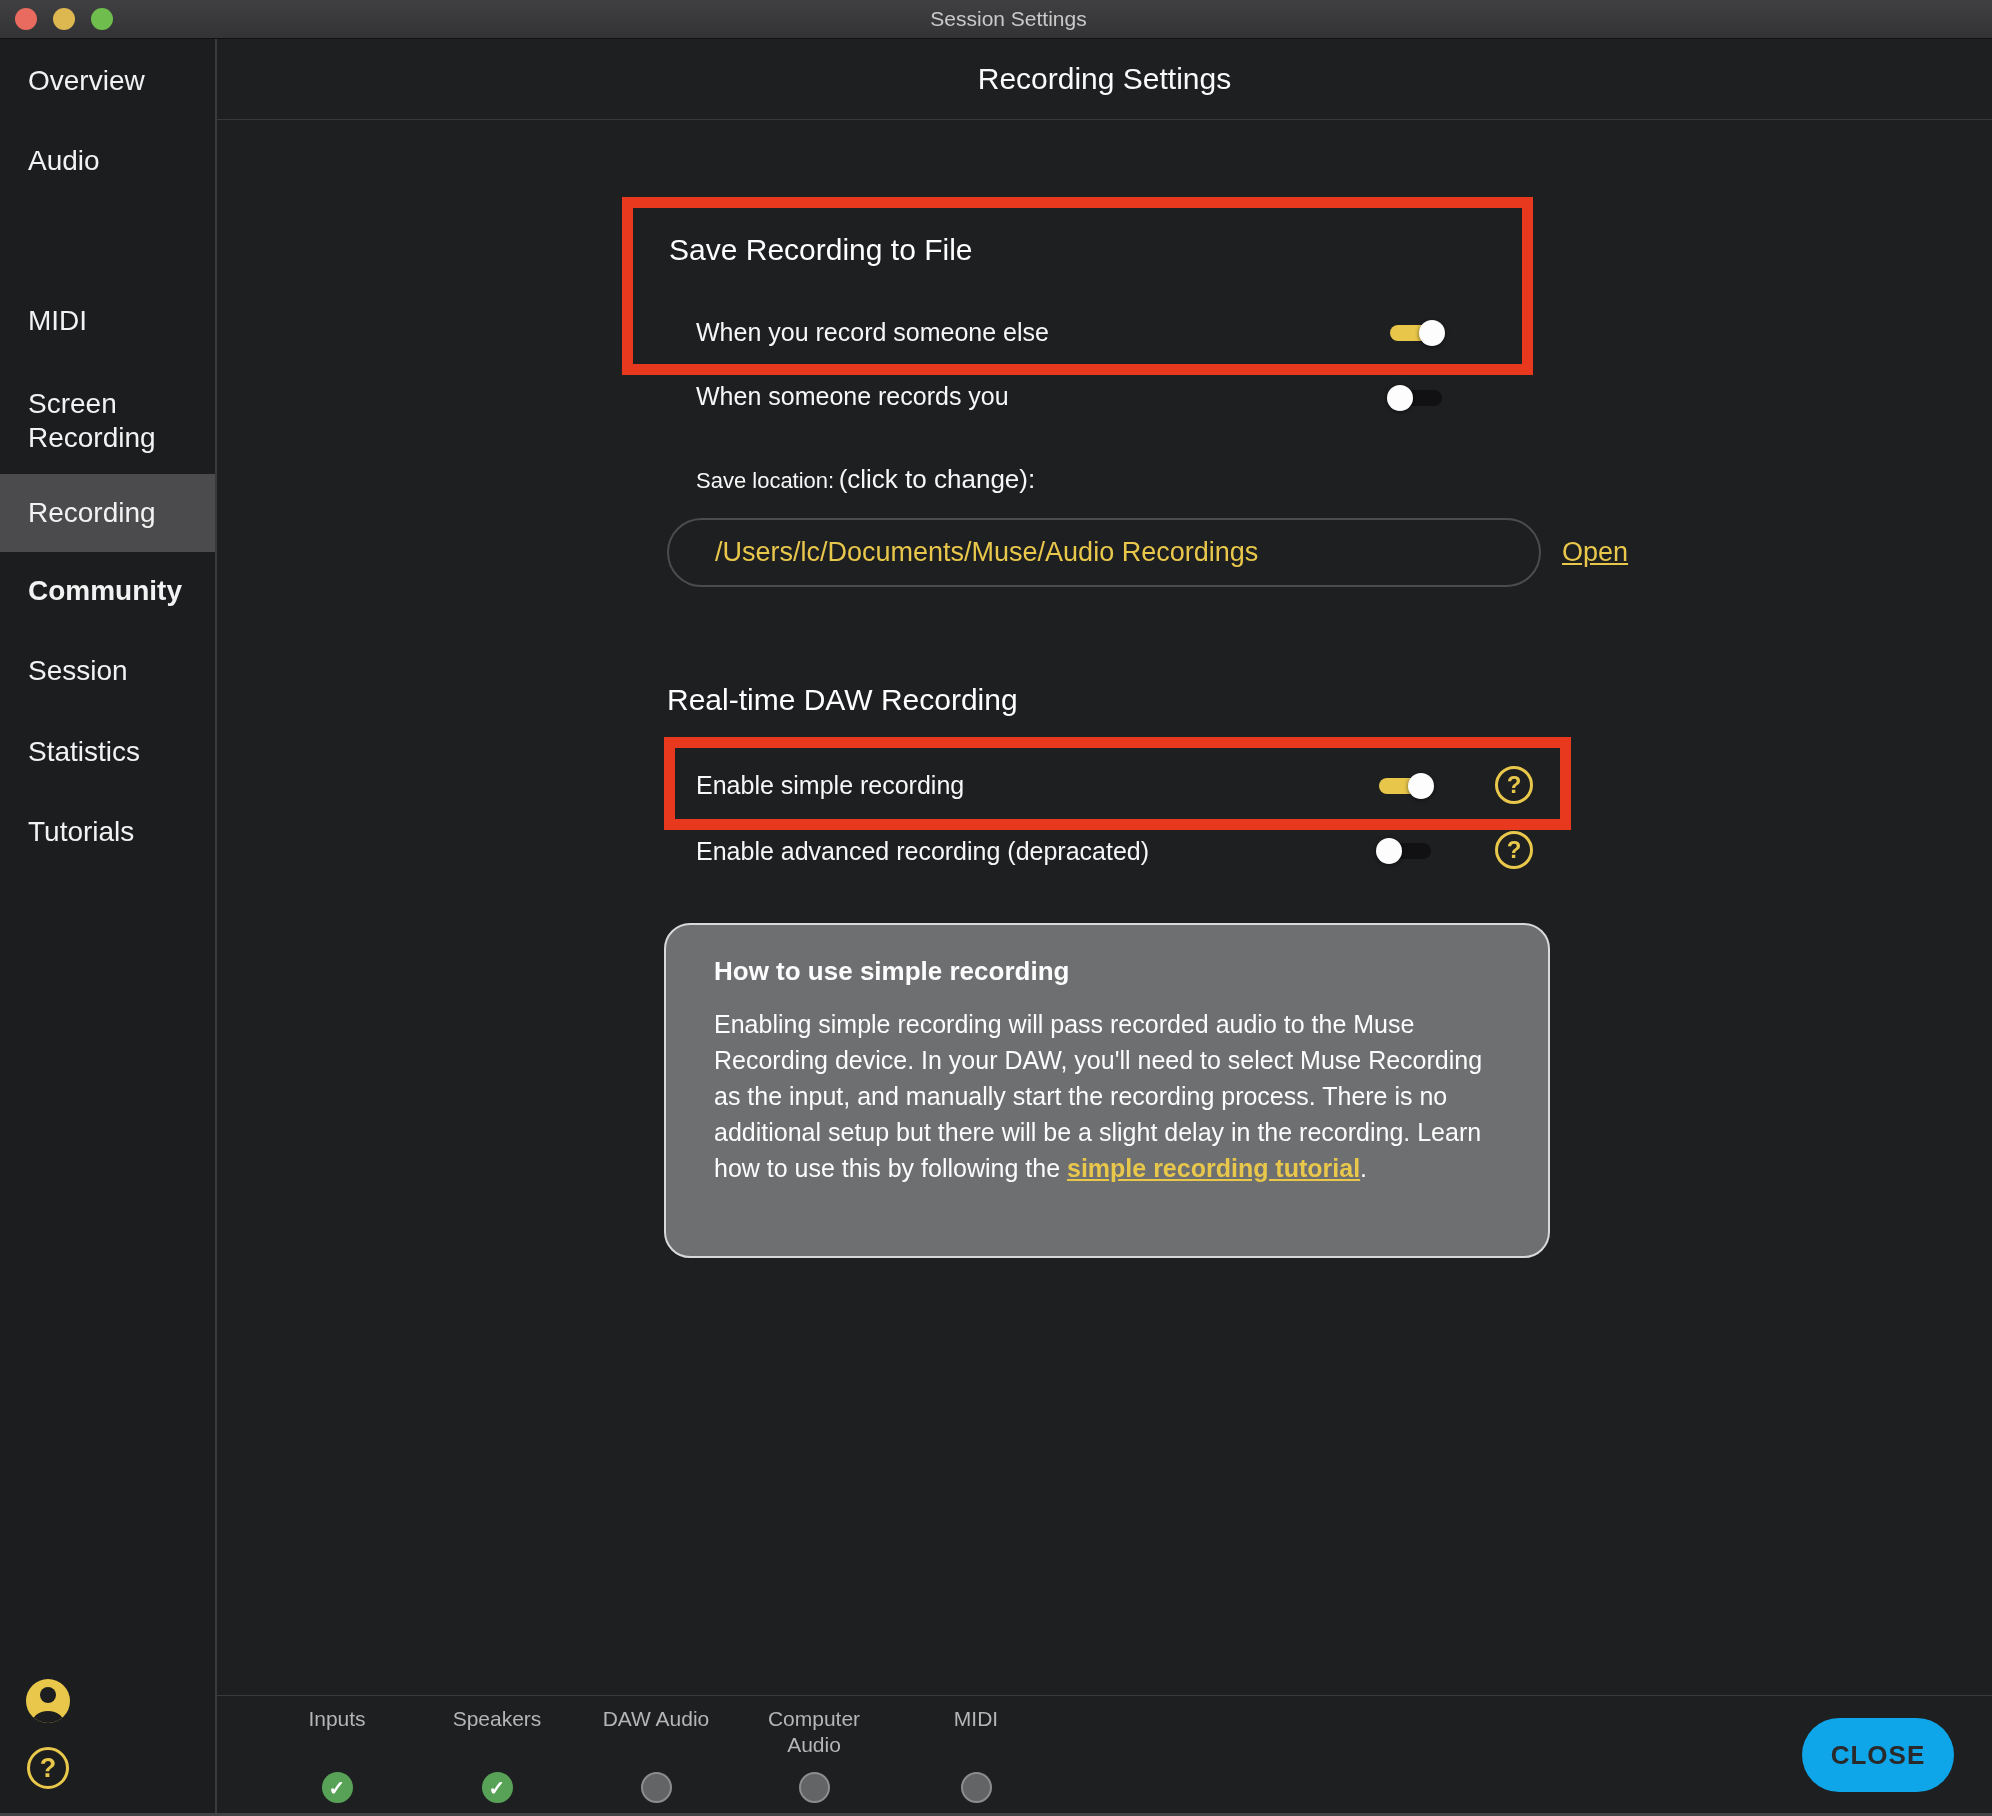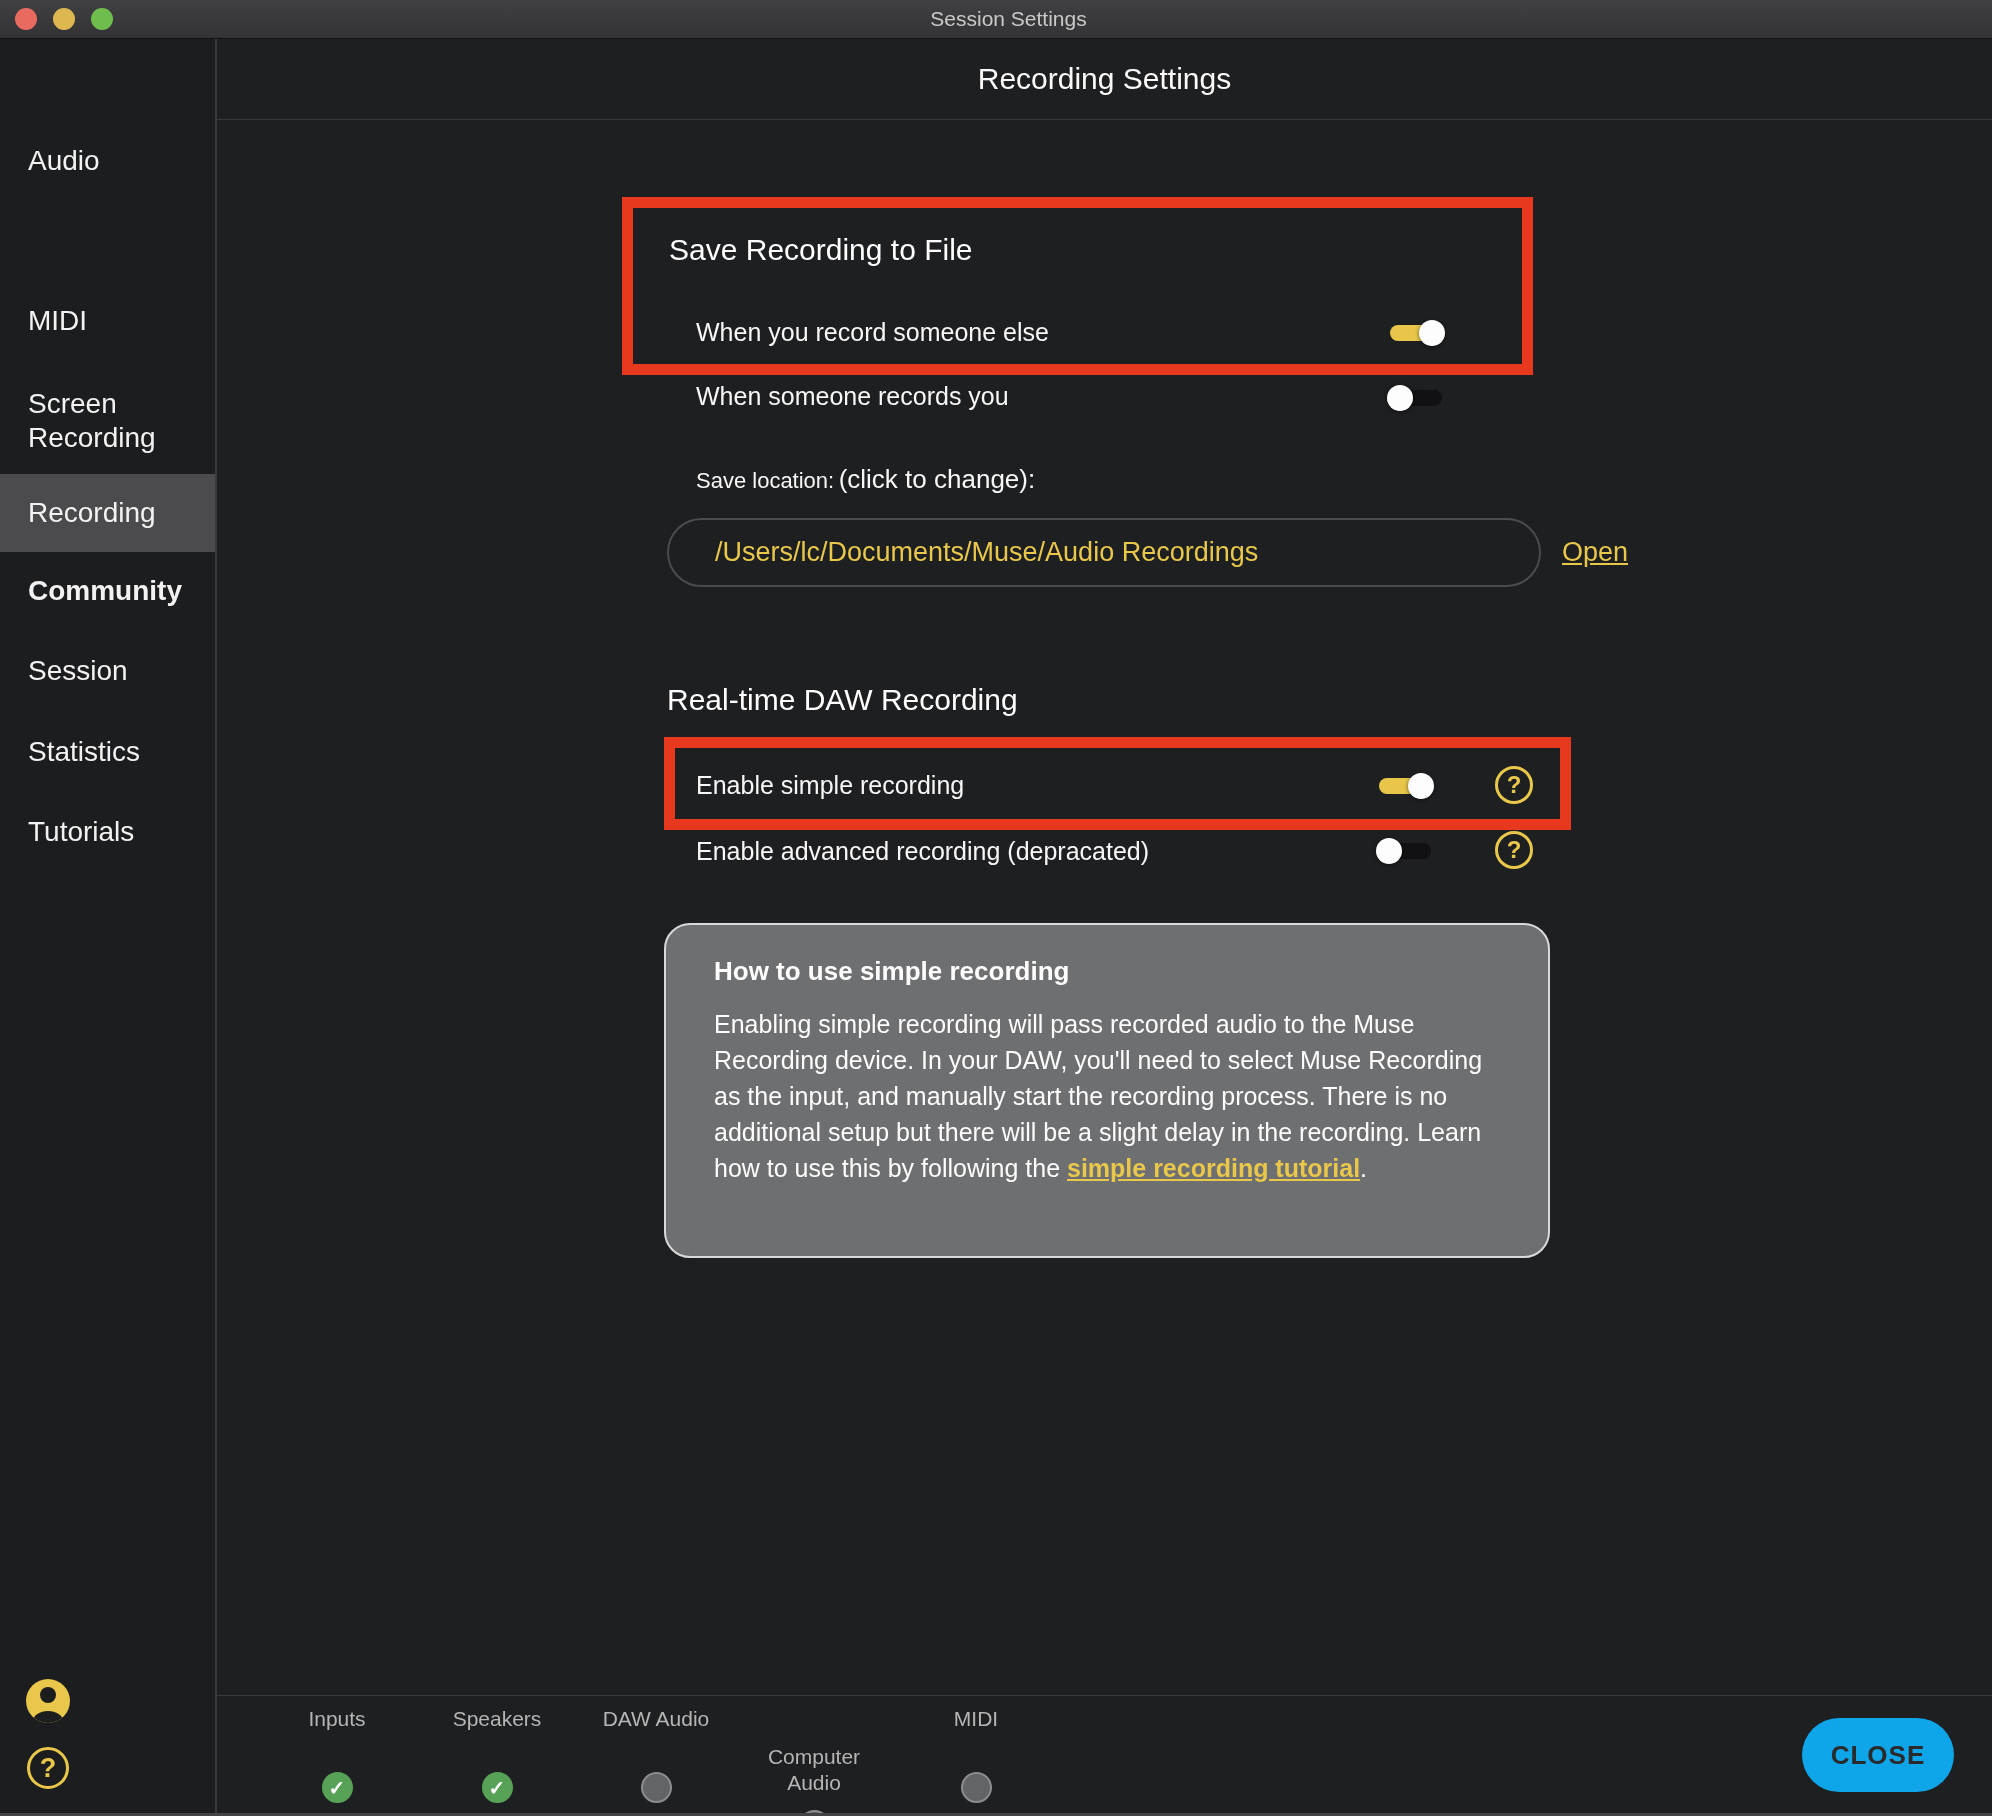--- a/index.html
+++ b/index.html
@@ -120,21 +120,21 @@
     background:#6e6f71; border:2px solid #d9d9d9; border-radius:26px;
     box-sizing:border-box; padding:31px 48px; color:#fdfdfd;
   }
   .info-box .info-title { font-size:26px; font-weight:bold; margin-bottom:19px; }
   .info-box .info-body { font-size:25px; line-height:36px; }
   .info-box .tutorial-link { color:#e8c74b; font-weight:bold; text-decoration:underline; cursor:pointer; }
   
   .footer-divider { position:absolute; left:217px; top:1695px; width:1775px; height:1px; background:#3a3a3c; }
   .bottom-edge { position:absolute; left:0; bottom:0; width:100%; height:3px; background:#434345; }
   .device { position:absolute; width:160px; text-align:center; }
-  .device .dev-label { color:#b5b5b5; font-size:21px; line-height:26px;margin-top:38px; }
+  .device .dev-label { color:#b5b5b5; font-size:21px; line-height:26px; }
   .status-dot {
     position:relative; margin:0 auto; margin-top:14px;
     width:31px; height:31px; border-radius:50%;
     display:flex; align-items:center; justify-content:center;
   }
   .status-dot[data-state="ok"]   { background:#57a257; }
   .status-dot[data-state="ok"] .check { color:#ffffff; font-size:20px; font-weight:bold; }
   .status-dot[data-state="idle"] { background:#636466; border:2px solid #8d8d8f; box-sizing:border-box; }
   .dev-0 { left:257px; top:1706px; }
   .dev-1 { left:417px; top:1706px; }
@@ -159,20 +159,21 @@
 <div class="window">
 
   <div class="titlebar">
     <div class="tl red"></div>
     <div class="tl yellow"></div>
     <div class="tl green"></div>
     <div class="title">Session Settings</div>
   </div>
 
   <div class="sidebar">
+    <div class="nav-item nav-overview preline" data-active="false">Overview</div>
     <div class="nav-item nav-audio preline" data-active="false">Audio</div>
     <div class="nav-item nav-midi preline" data-active="false">MIDI</div>
     <div class="nav-item nav-screenrec preline" data-active="false">Screen
 Recording</div>
     <div class="nav-item nav-recording preline" data-active="true">Recording</div>
     <div class="nav-item nav-community preline" data-active="false">Community</div>
     <div class="nav-item nav-session preline" data-active="false">Session</div>
     <div class="nav-item nav-statistics preline" data-active="false">Statistics</div>
     <div class="nav-item nav-tutorials preline" data-active="false">Tutorials</div>
 

